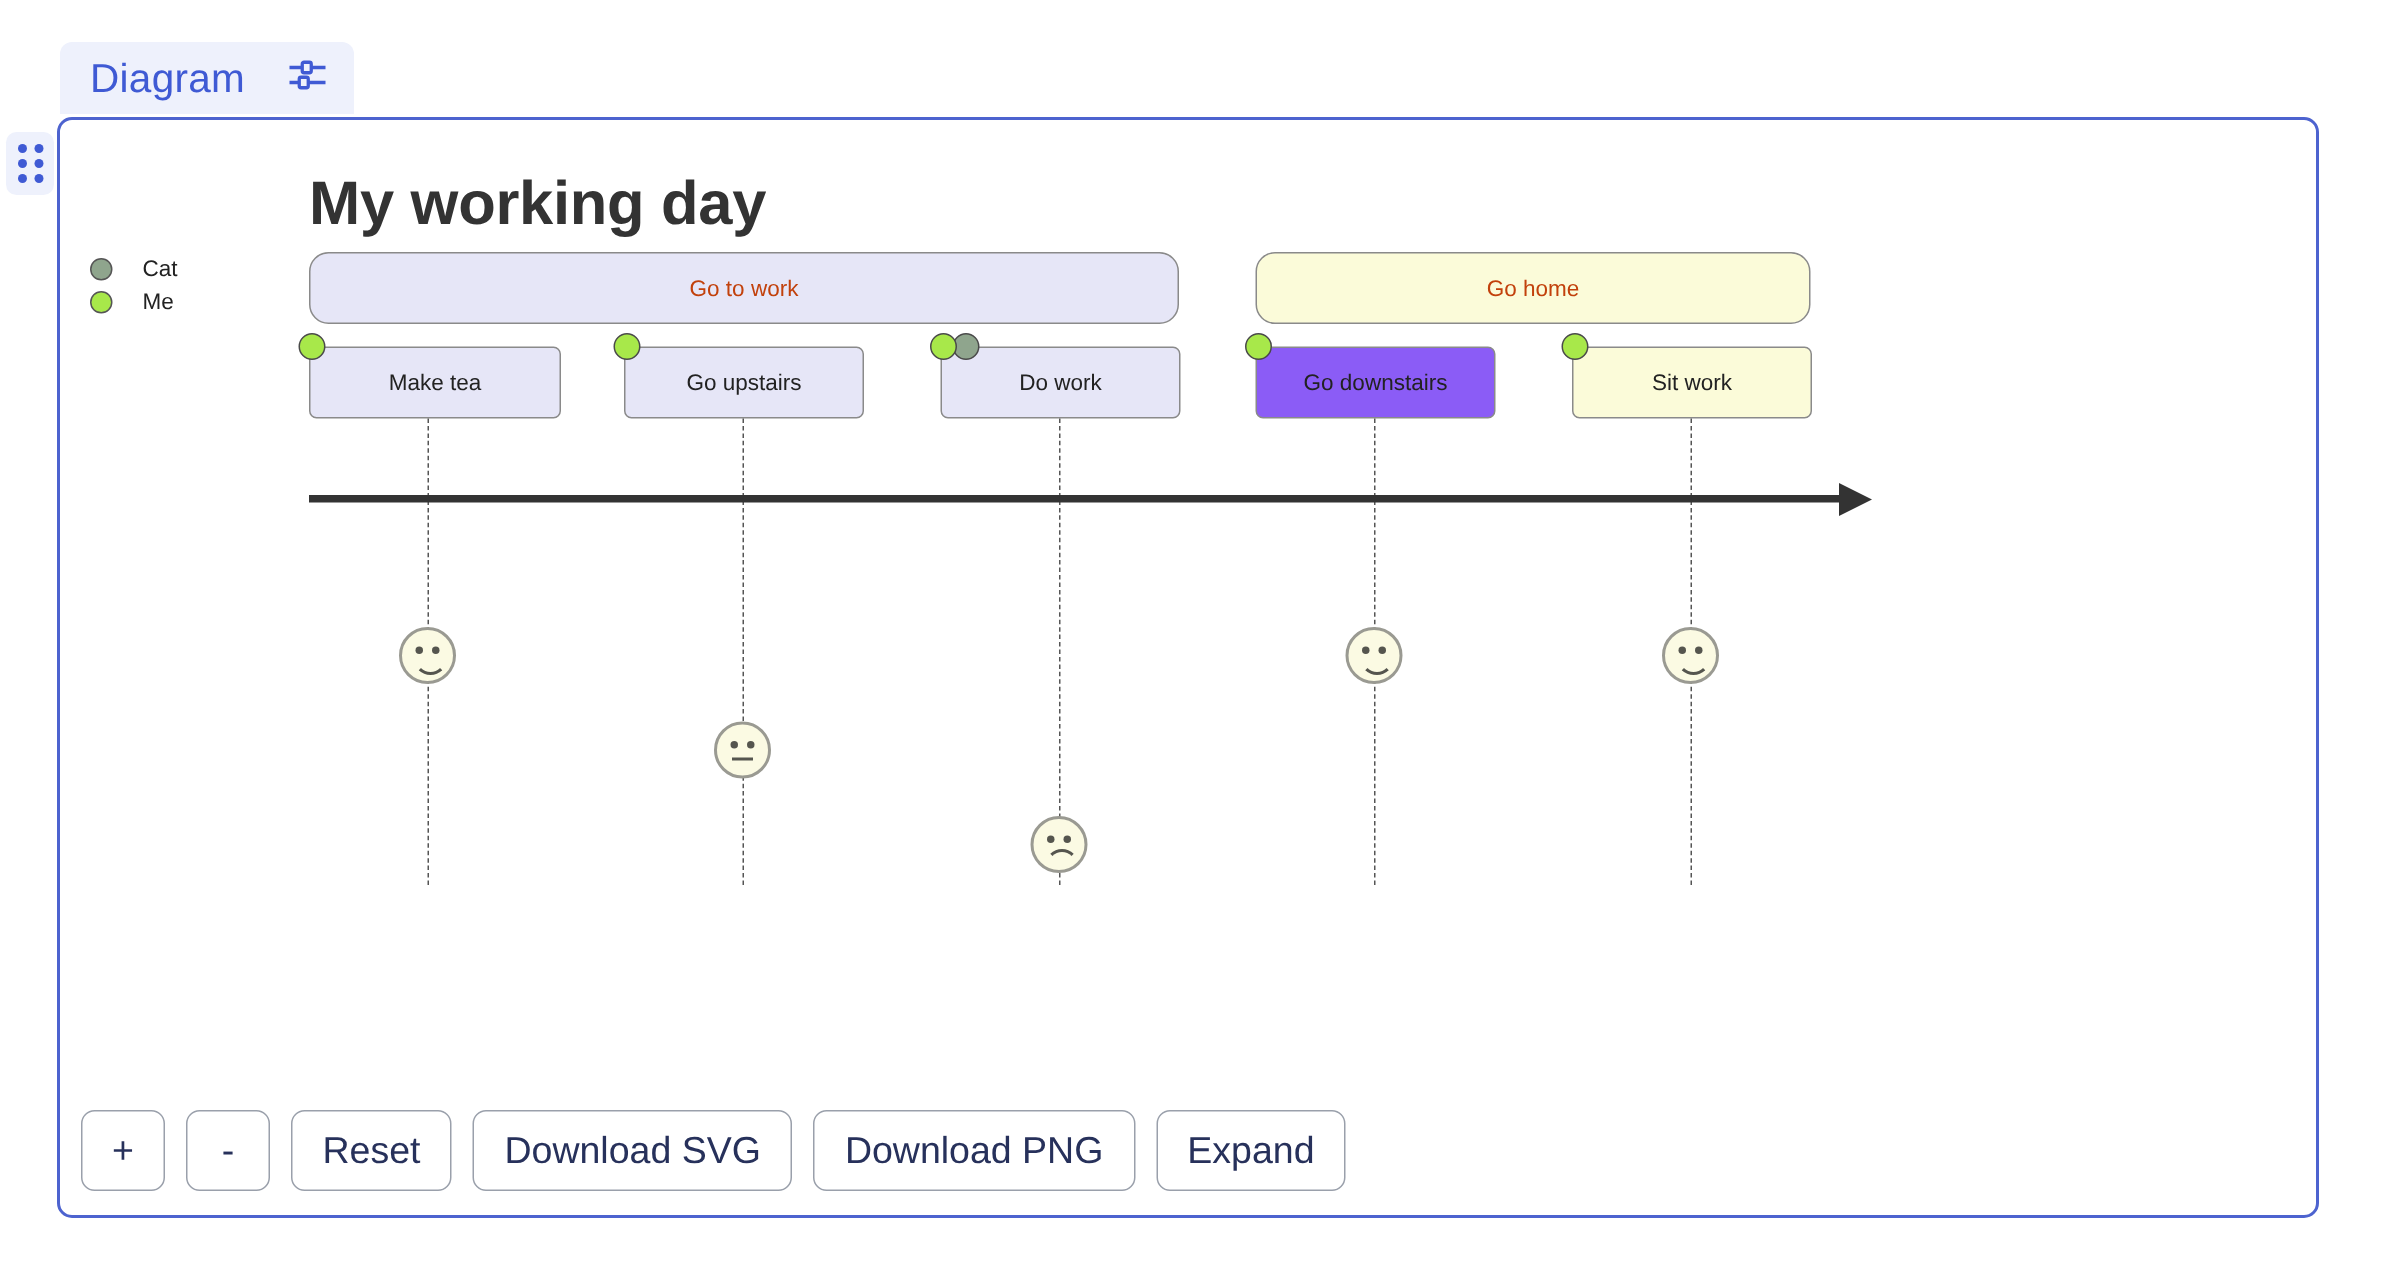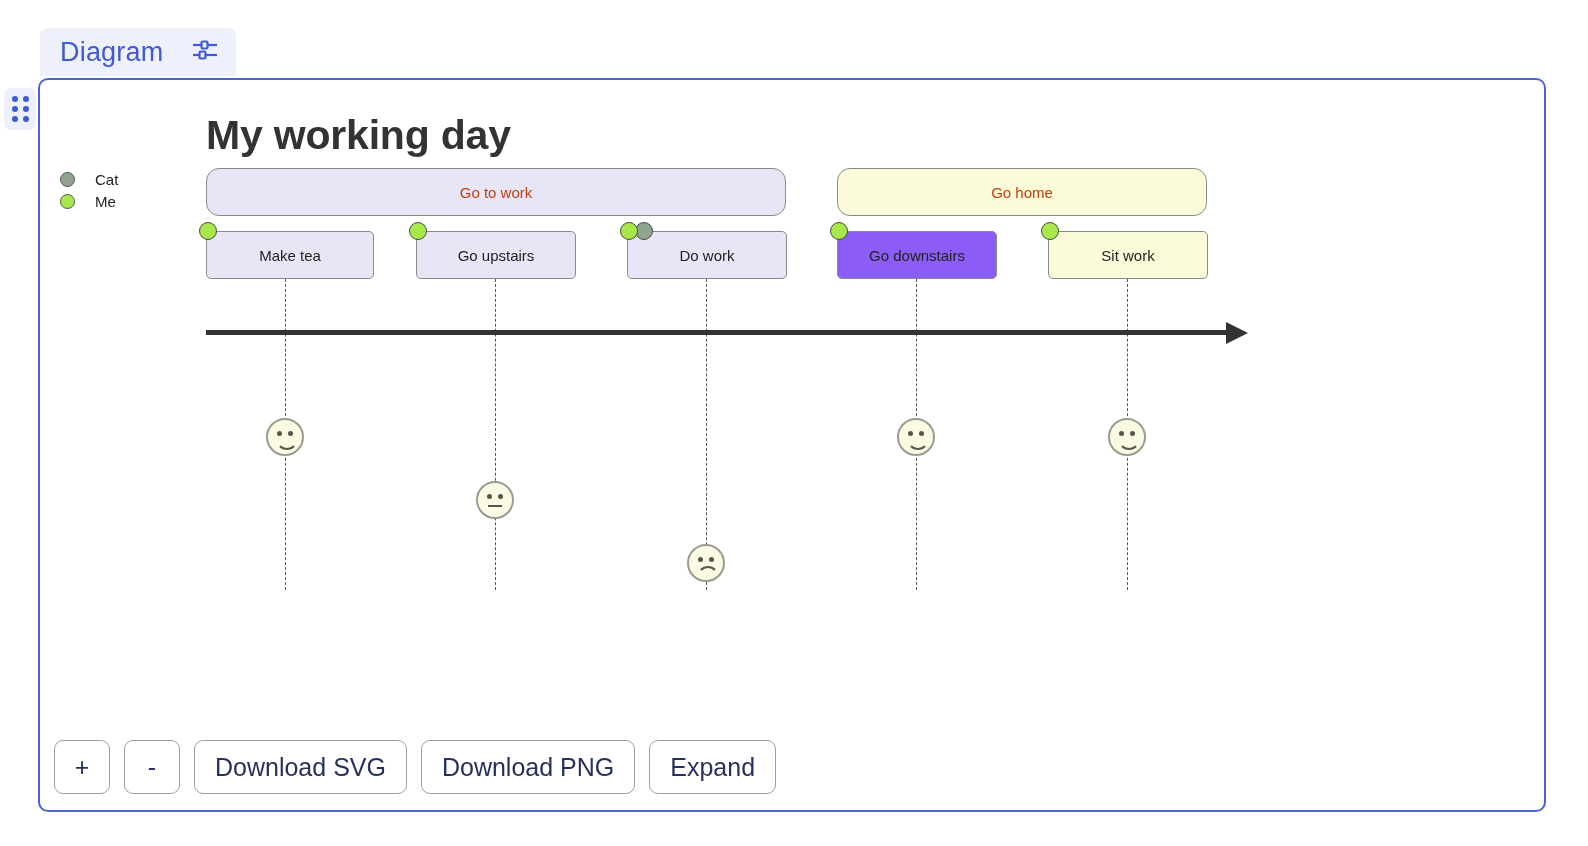--- a/index.html
+++ b/index.html
@@ -368,19 +368,20 @@
           </div>
           <div class="axis-line" style="left: 166px; top: 250px; width: 1020px; background: rgb(51, 51, 51);"></div>
           <div class="axis-arrow" style="left: 1186px; top: 242px; border-left-color: rgb(51, 51, 51);"></div>
         </div>
 
     </div>
 
     <div class="toolbar" id="toolbar">
         <button class="tb-btn narrow">+</button>
         <button class="tb-btn narrow">-</button>
+        <button class="tb-btn">Reset</button>
         <button class="tb-btn">Download SVG</button>
         <button class="tb-btn">Download PNG</button>
         <button class="tb-btn">Expand</button>
       </div>
   </div>
 
 </div>
 
 </body></html>

